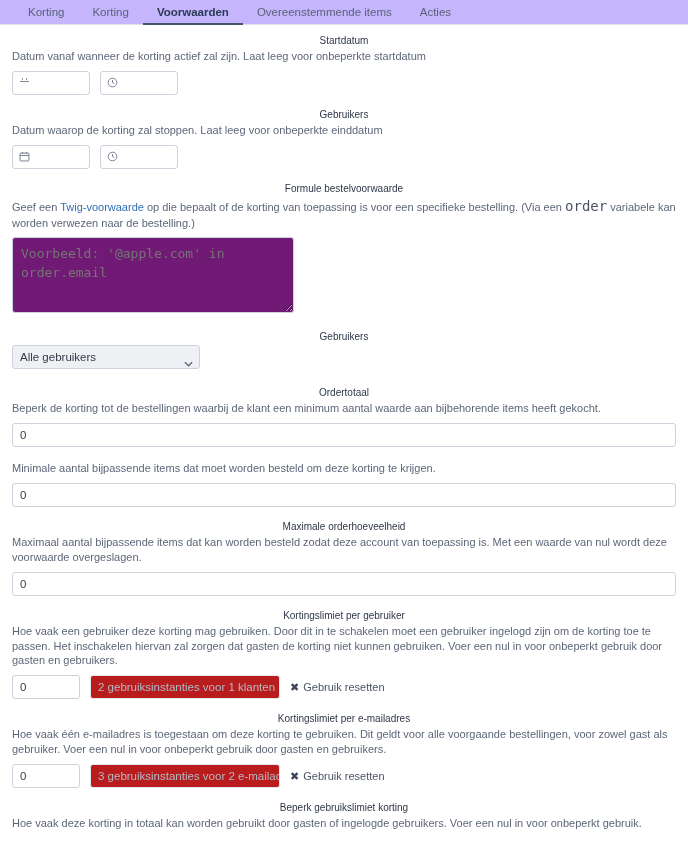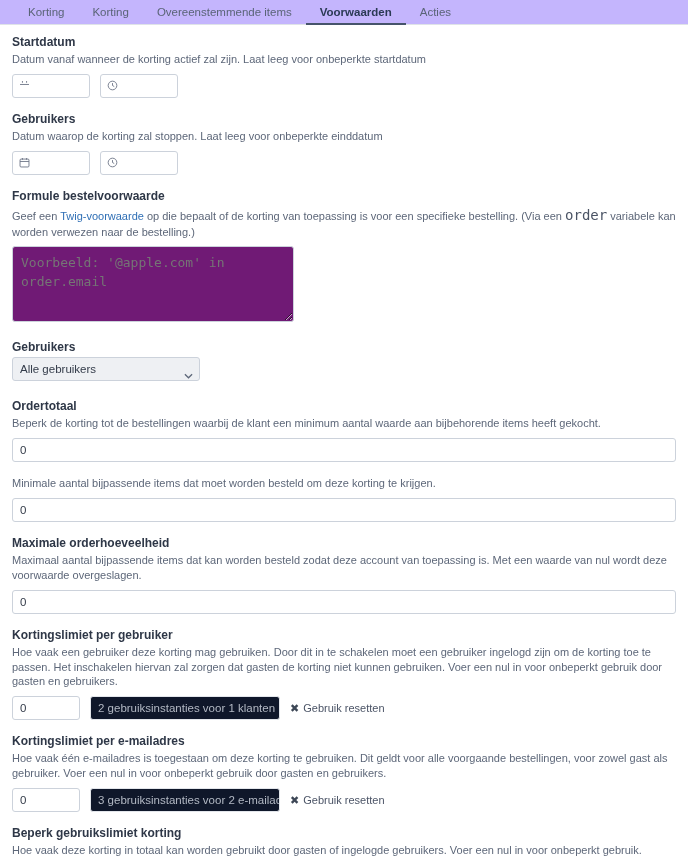--- a/index.html
+++ b/index.html
@@ -33,24 +33,25 @@
   .tab.active {
     color: #2b3a55;
     font-weight: bold;
     border-bottom: 2px solid #46546b;
   }
   .content {
     padding: 10px 12px 0 12px;
   }
   .section { margin-bottom: 14px; }
   .label {
-    font-size: 12px;
-    font-weight: bold;
+    font-size: 10px;
+    font-weight: normal;
     color: #2e3747;
     margin-bottom: 3px;
+    text-align: center;
   }
   .help {
     font-size: 11px;
     color: #5d6779;
     line-height: 1.35;
     margin-bottom: 7px;
   }
   .help a { color: #2f6fb5; text-decoration: none; }
   .help code {
     font-family: "DejaVu Sans Mono", monospace;
@@ -135,21 +136,21 @@
     color: #333b49;
     padding: 0 7px;
     font-family: "Liberation Sans", sans-serif;
     outline: none;
   }
   .ghost-input {
     width: 190px;
     height: 24px;
     border: 1px solid #e3e6eb;
     border-radius: 3px;
-    background: #0f172a;
+    background: #b91c1c;
     font-size: 11.5px;
     color: #b3b9c4;
     padding: 0 7px;
     font-family: "Liberation Sans", sans-serif;
     outline: none;
     overflow: hidden;
     white-space: nowrap;
     text-overflow: ellipsis;
     display: flex;
     align-items: center;
@@ -172,25 +173,25 @@
 </head>
 <body>
 
 <div class="tabbar">
   <div class="tab">
       <span>Korting</span>
     </div>
   <div class="tab">
       <span>Korting</span>
     </div>
+  <div class="tab active">
+      <span>Voorwaarden</span>
+    </div>
   <div class="tab">
       <span>Overeenstemmende items</span>
-    </div>
-  <div class="tab active">
-      <span>Voorwaarden</span>
     </div>
   <div class="tab">
       <span>Acties</span>
     </div>
 </div>
 
 <div class="content">
 
   <div class="section">
     <div class="label">Startdatum</div>

